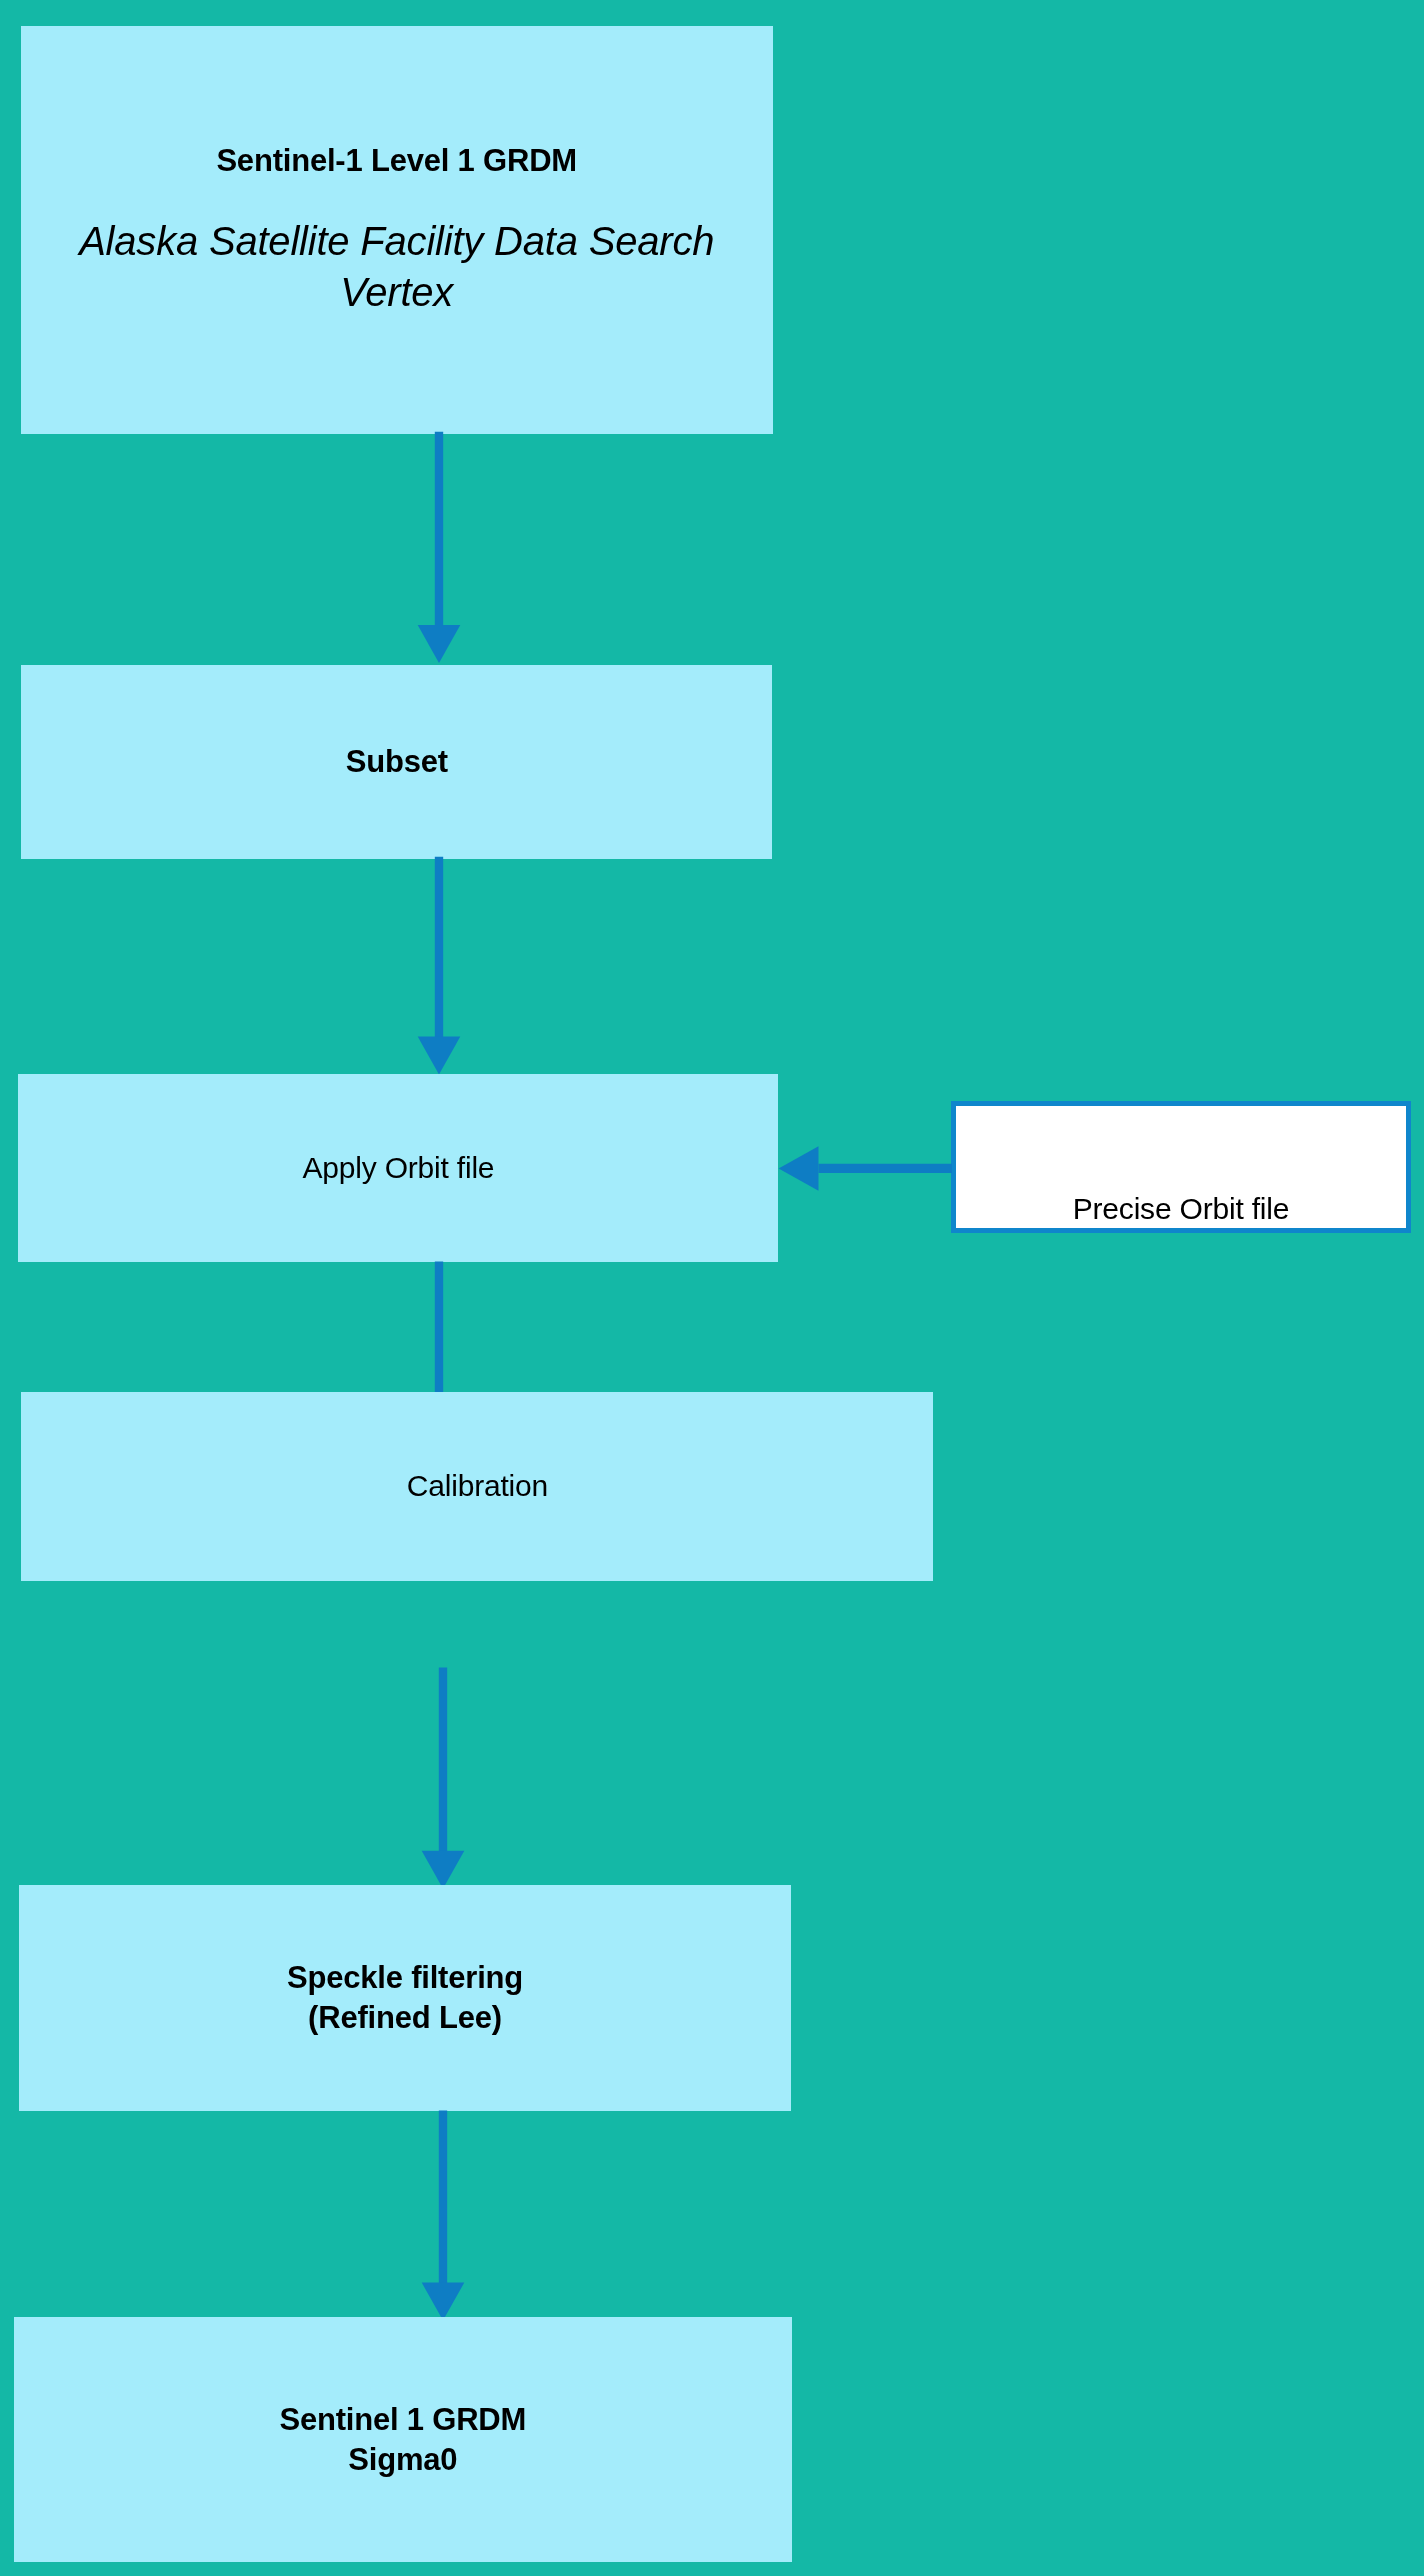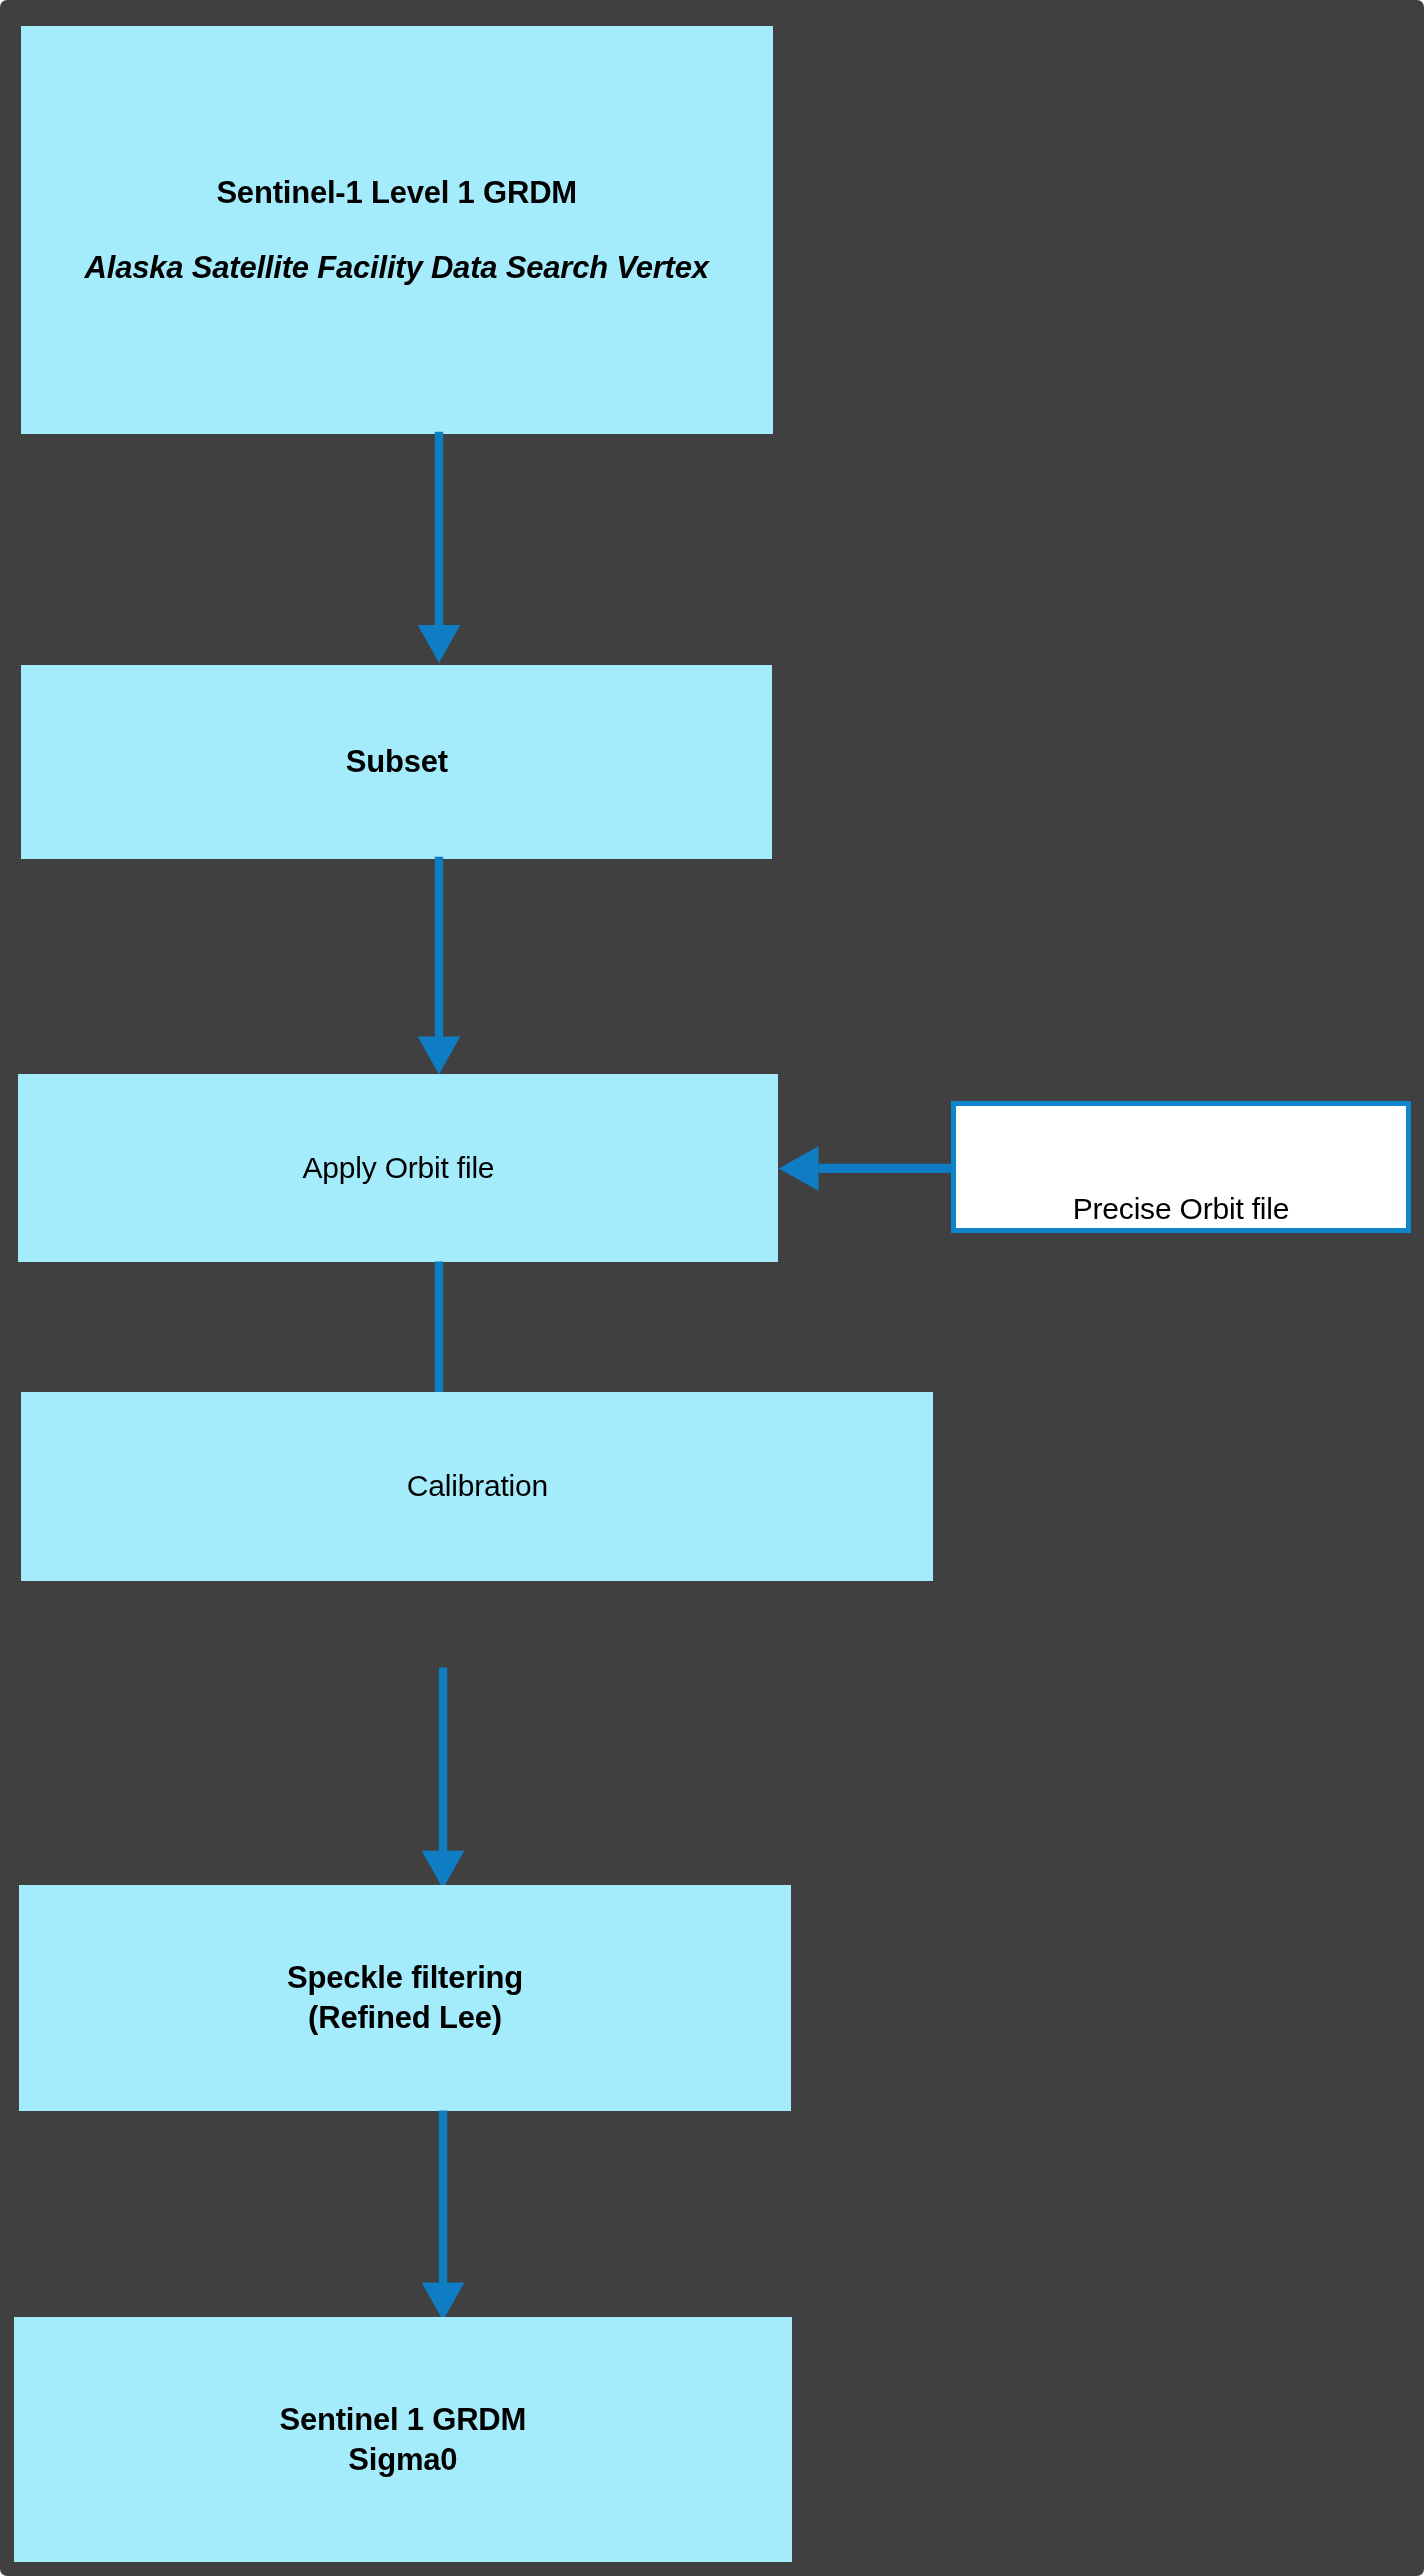--- a/index.html
+++ b/index.html
@@ -7,23 +7,22 @@
     padding: 0;
     background: #ffffff;
   }
   body {
     font-family: "Liberation Sans", sans-serif;
   }
   #canvas {
     position: relative;
     width: 1424px;
     height: 2576px;
-    background: #404040;
+    background: #14b8a6;
     overflow: hidden;
-    border-radius: 7px;
   }
   .node {
     position: absolute;
     box-sizing: border-box;
     display: flex;
     flex-direction: column;
     align-items: center;
     justify-content: center;
     text-align: center;
     color: #000000;
@@ -36,23 +35,23 @@
   .node-outline {
     background: #FFFFFF;
     border: 5.4px solid #0F86CC;
   }
   .line-bold {
     font-weight: bold;
     font-size: 31px;
     letter-spacing: -0.2px;
   }
   .line-bold-italic {
-    font-weight: bold;
+    font-weight: normal;
     font-style: italic;
-    font-size: 31px;
+    font-size: 40px;
     letter-spacing: -0.2px;
   }
   .line-regular {
     font-weight: normal;
     font-size: 30px;
     letter-spacing: -0.2px;
   }
   .spacer {
     height: 35px;
   }

